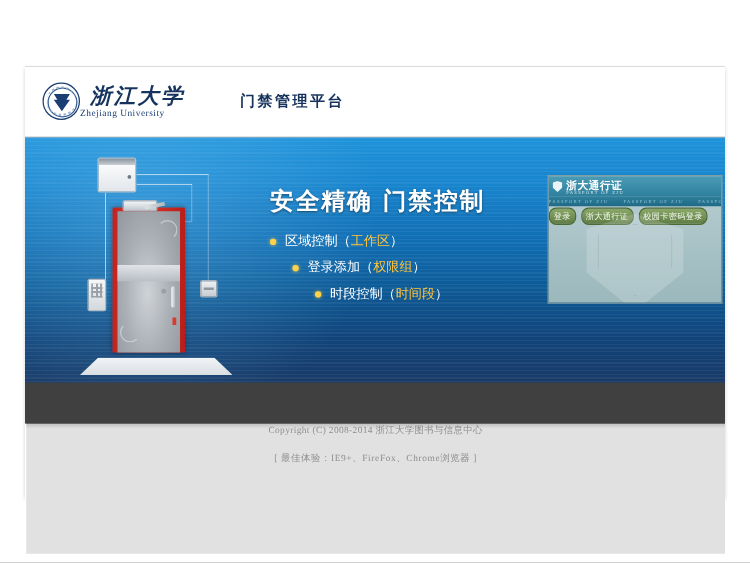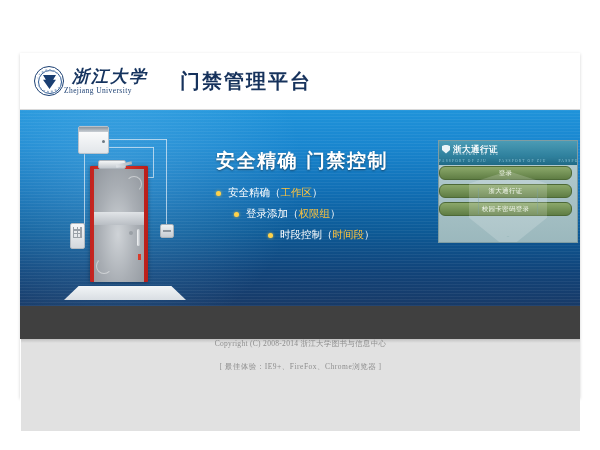--- a/index.html
+++ b/index.html
@@ -72,22 +72,22 @@
   .brand-en {
     font-family: "Liberation Serif", serif;
     font-size: 7.5px;
     color: #1b3f72;
     letter-spacing: 0.4px;
     margin-top: 2px;
     line-height: 1;
   }
   .brand-text { display: flex; flex-direction: column; justify-content: center; }
   .platform-title {
-    margin-left: 32px;
-    font-size: 20px;
+    margin-left: 44px;
+    font-size: 12px;
     font-weight: bold;
     color: #16325c;
     letter-spacing: 2px;
     font-family: "DejaVu Sans", sans-serif;
   }
 
   
   .banner {
     position: relative;
     height: 196px;
@@ -248,21 +248,21 @@
   }
   .feature-list li {
     display: flex; align-items: center;
     font-size: 10.5px;
     color: #ffffff;
     margin-bottom: 7px;
     white-space: nowrap;
     font-family: "DejaVu Sans", sans-serif;
   }
   .feature-list li:nth-child(2) { margin-left: 18px; }
-  .feature-list li:nth-child(3) { margin-left: 52px; }
+  .feature-list li:nth-child(3) { margin-left: 36px; }
   .bullet {
     width: 5px; height: 5px; border-radius: 50%;
     background: #ffd24a;
     margin-right: 7px;
     flex: 0 0 auto;
     box-shadow: 0 0 3px rgba(255,210,74,.8);
   }
   .hl { color: #ffc43d; }
 
   
@@ -333,39 +333,39 @@
   }
   .field-input {
     flex: 1; height: 13px;
     background: #ffffff;
     border: 1px solid #93a9ae;
     outline: none;
     font-size: 8px;
     padding: 0 2px;
     font-family: "Liberation Sans", sans-serif;
   }
-  .btn-row { display: flex; gap: 4px; padding: 1px 5px 0 0; flex-direction: column; }
+  .btn-row { display: flex; gap: 4px; padding: 1px 5px 0 0; }
   .btn {
     background: linear-gradient(180deg,#8ba86a,#5f7d44);
     border: 1px solid #4d6936;
     border-radius: 6px;
     color: #f2f7ec;
     font-size: 6.5px;
     padding: 2.5px 3px 3px;
     white-space: nowrap;
     letter-spacing: .3px;
     font-family: "DejaVu Sans", sans-serif;
     cursor: pointer;
     line-height: 1;
   }
 
   
   .footer {
     position: relative;
-    height: 92px;
+    height: 104px;
     background: #e1e1e1;
     border-left: 1px solid #ffffff;
   }
   .footer-shadow {
     position:absolute; left:0; right:0; top:0; height:4px;
     background: linear-gradient(180deg, rgba(0,0,0,.14), rgba(0,0,0,0));
   }
   .footer-line {
     text-align: center;
     color: #8e8e8e;
@@ -431,21 +431,21 @@
       </div>
 
       <div class="reader"></div>
     </div>
 
     <div class="slogan">安全精确  门禁控制</div>
 
     <ul class="feature-list">
       <li>
         <span class="bullet"></span>
-        <span>安全精确（</span>
+        <span>区域控制（</span>
         <span class="hl">工作区</span>
         <span>）</span>
       </li>
       <li>
         <span class="bullet"></span>
         <span>登录添加（</span>
         <span class="hl">权限组</span>
         <span>）</span>
       </li>
       <li>

